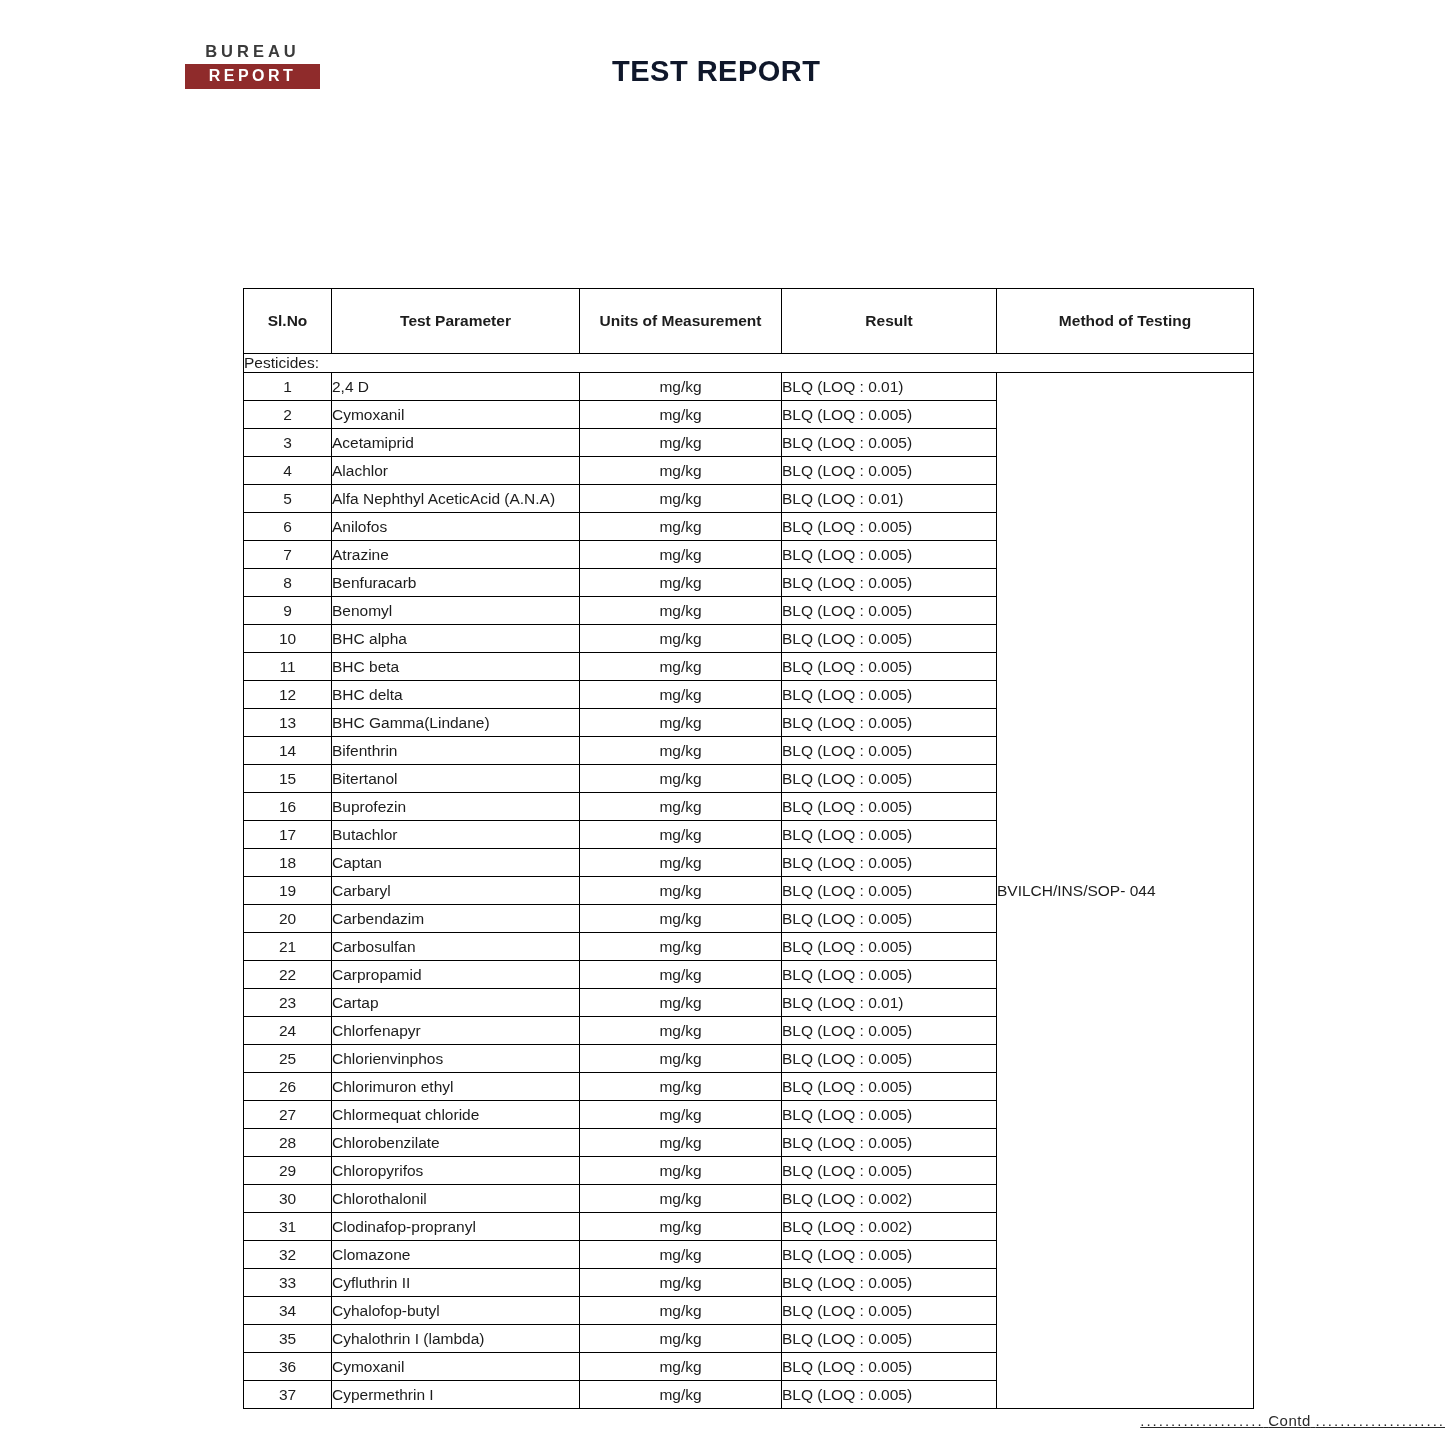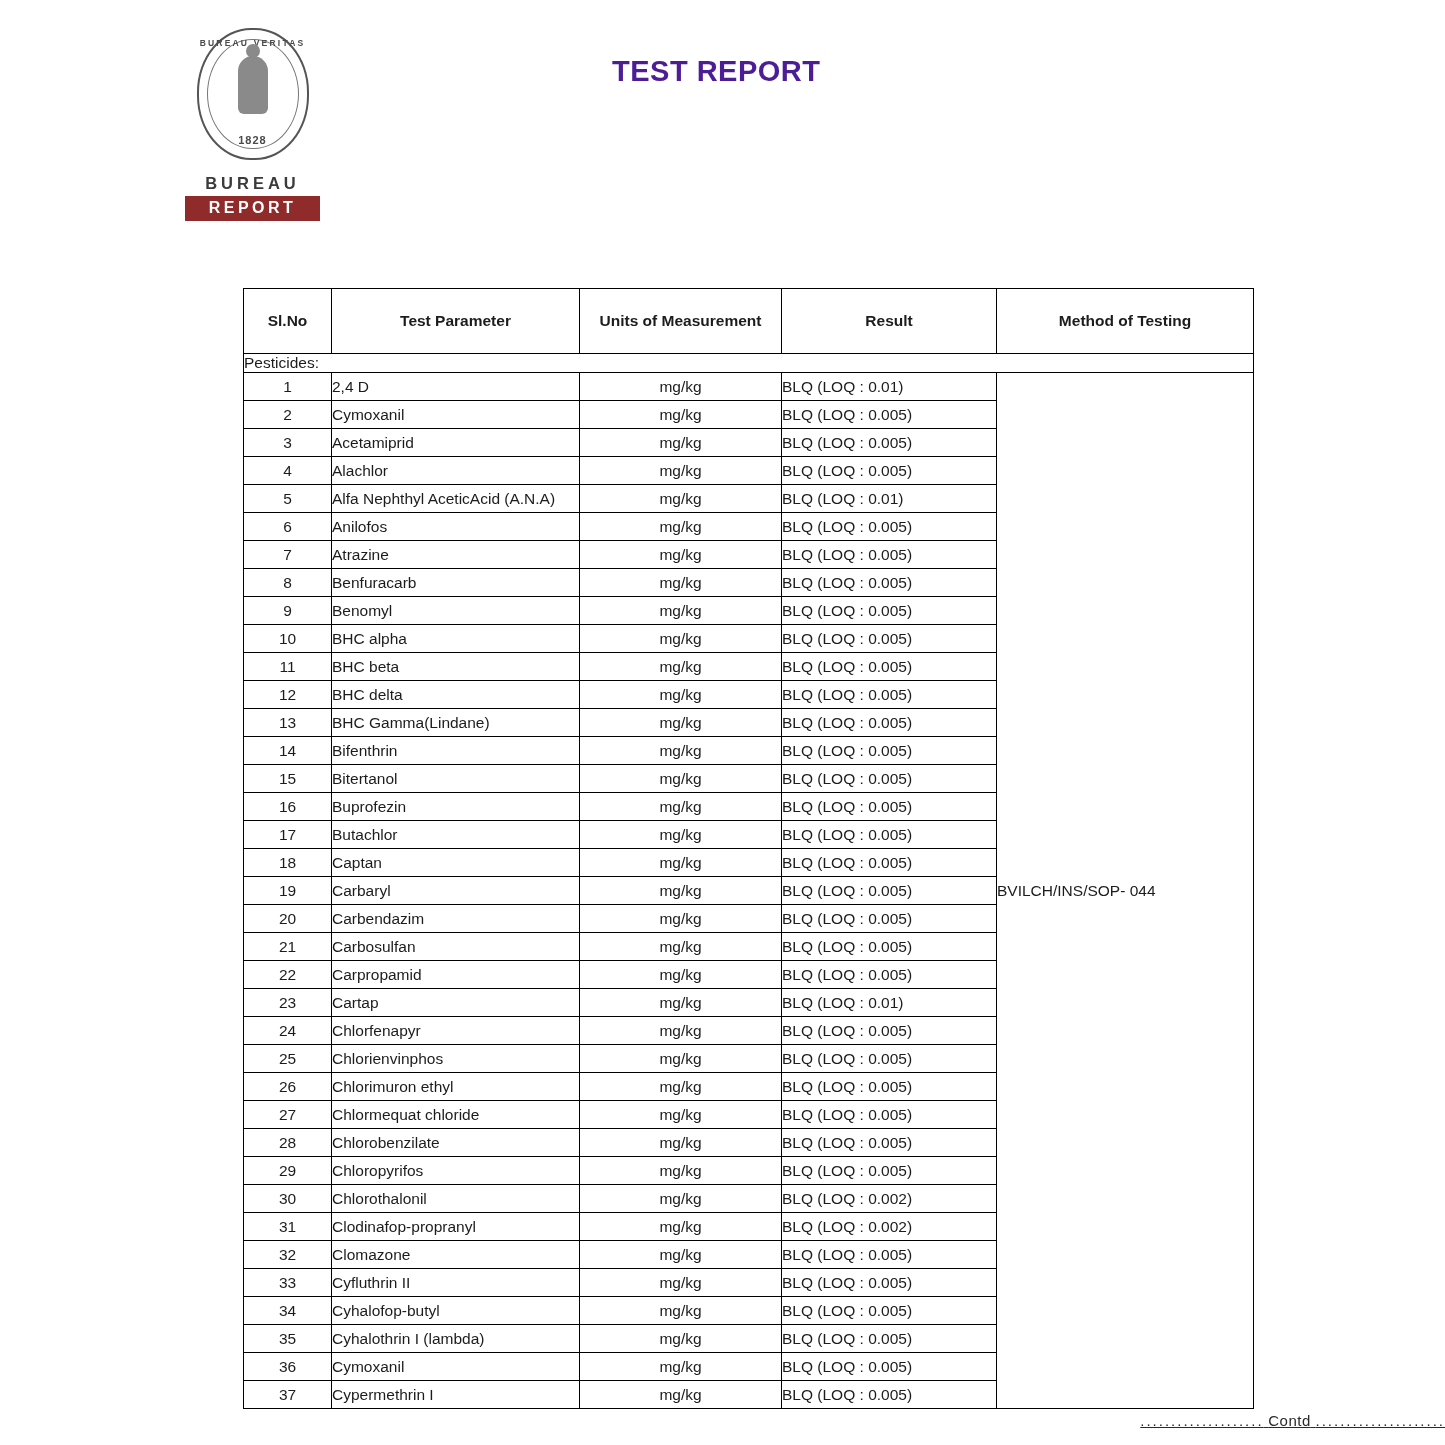--- a/index.html
+++ b/index.html
@@ -100,21 +100,21 @@
     font-weight: bold;
     letter-spacing: 3.5px;
     padding: 3px 0 4px 0;
   }
   .report-title {
     position: absolute;
     left: 612px;
     top: 55px;
     font-size: 29px;
     font-weight: bold;
-    color: #4c1d95;
+    color: #0f172a;
     letter-spacing: 0.5px;
   }
 
   
   .table-wrap {
     position: absolute;
     left: 243px;
     top: 288px;
     width: 1010px;
   }
@@ -176,25 +176,20 @@
     text-decoration: underline;
   }
   .dots { letter-spacing: 2px; }
 </style>
 </head>
 <body>
 
 <div class="header">
 
   <div class="logo-block">
-    <div class="logo-seal">
-      <div class="seal-arc-text">BUREAU VERITAS</div>
-      <div class="seal-figure"></div>
-      <div class="seal-year">1828</div>
-    </div>
     <div class="logo-word-bureau">BUREAU</div>
     <div class="logo-word-veritas">REPORT</div>
   </div>
 
   <div class="report-title">TEST REPORT</div>
 </div>
 
 <div class="table-wrap">
   <table class="report">
     <colgroup>

